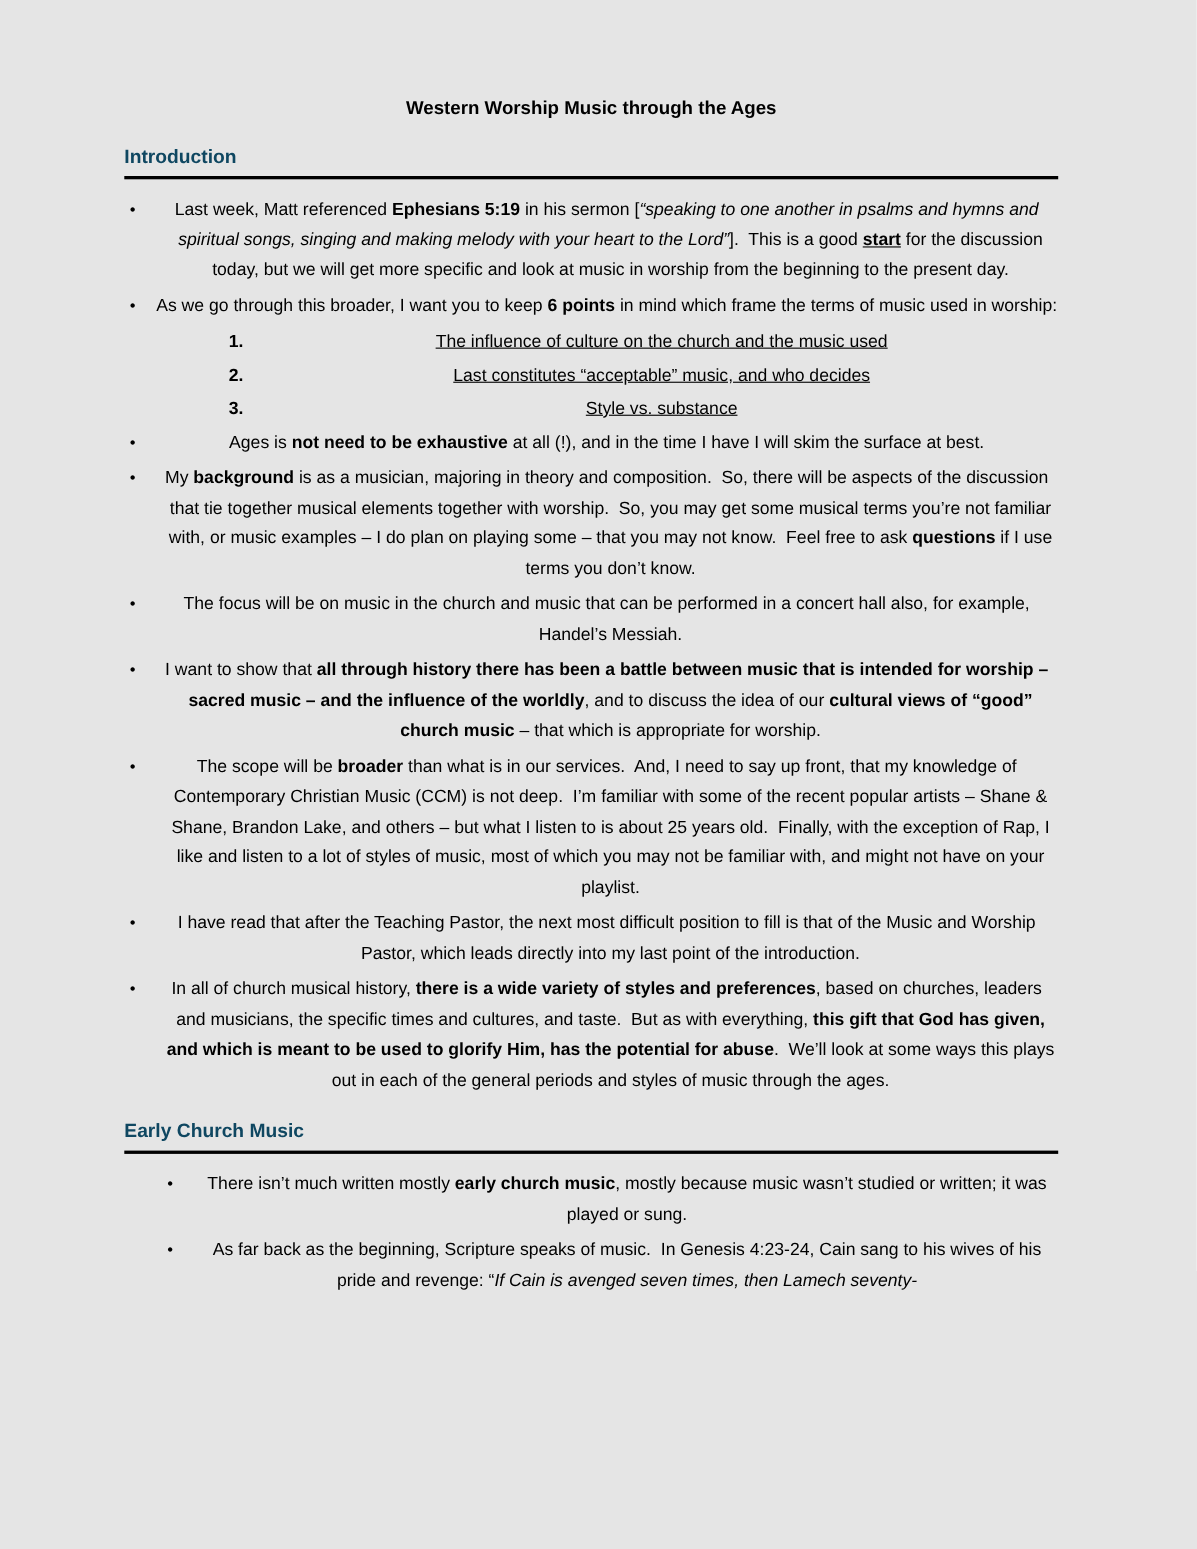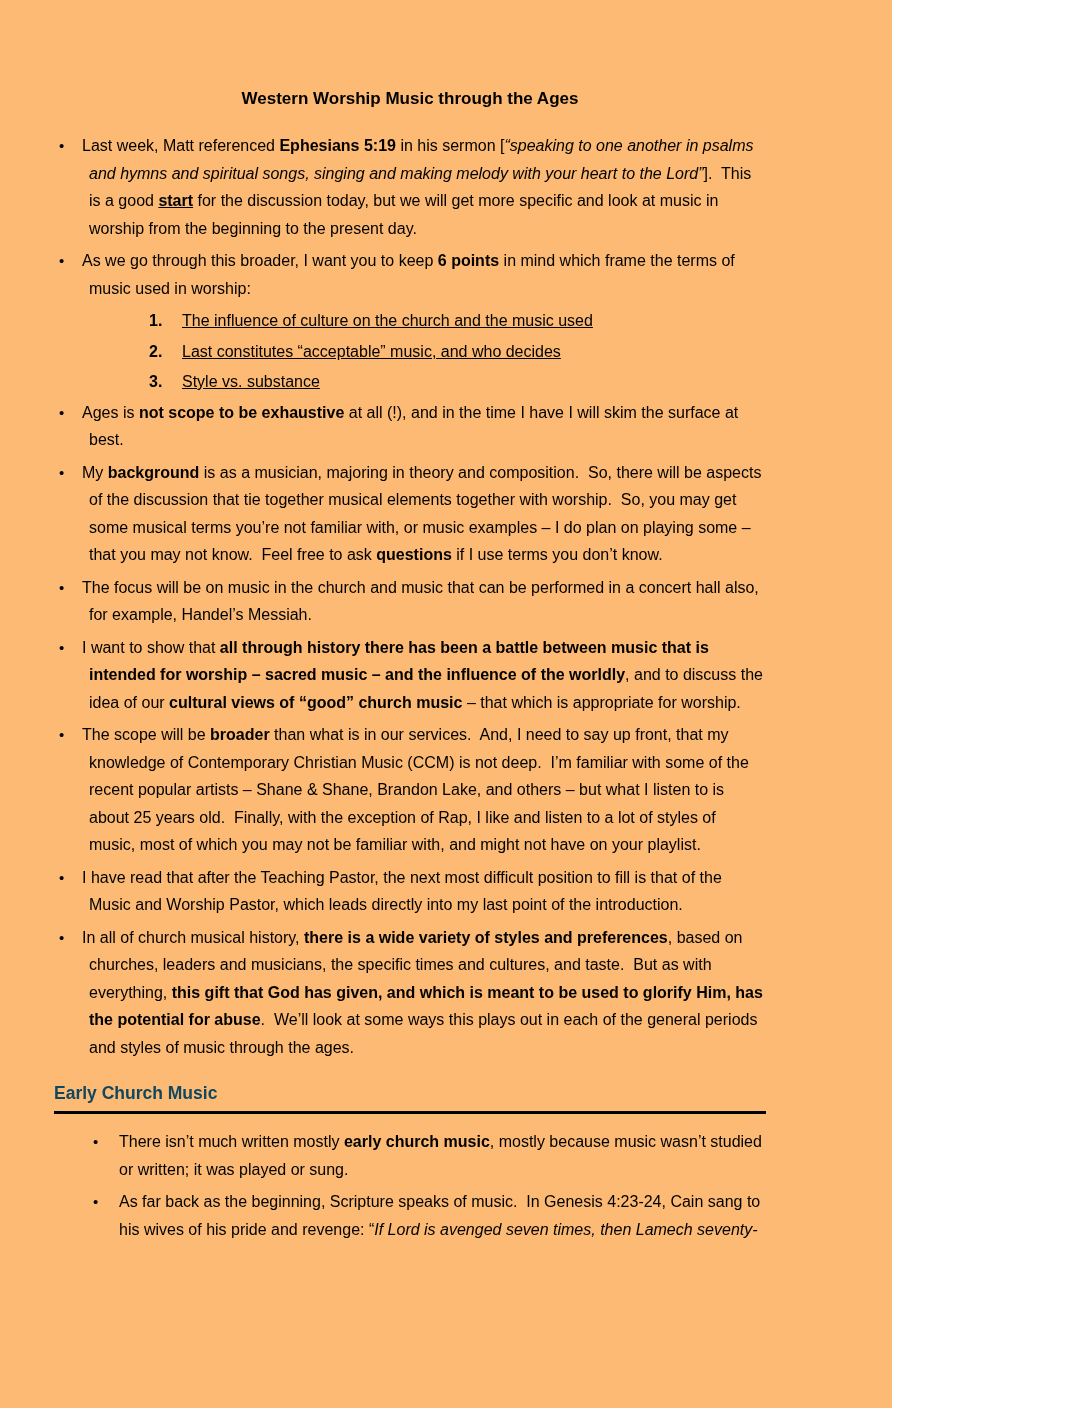--- a/index.html
+++ b/index.html
@@ -7,25 +7,25 @@
     width: 1088px;
     height: 1408px;
     background: #ffffff;
     color: #000000;
     font-family: "Liberation Sans", sans-serif;
     font-size: 16px;
     -webkit-font-smoothing: antialiased;
   }
   .page {
     box-sizing: border-box;
-    width: 892px;
+    width: 1088px;
     height: 1408px;
-    padding: 88px 126px 30px 54px;
+    padding: 88px 126px 30px 113px;
     overflow: hidden;
-    background: #fdba74;
+    background: #e5e5e5;
   }
   .doc-title {
     text-align: center;
     font-size: 17px;
     line-height: 22px;
     margin: 0 0 22px 0;
   }
   .section-heading {
     font-size: 17.5px;
     font-weight: bold;
@@ -45,21 +45,21 @@
   .para .marker {
     position: absolute;
     top: 0;
     line-height: 27.5px;
     font-size: 15px;
   }
   .indent-1 .marker { left: 5px; }
   .indent-1 .btext { padding-left: 35px; text-indent: -7px; }
   .indent-2 .marker { left: 39px; }
   .indent-2 .btext { padding-left: 65px; text-indent: 0; }
-  .btext, .ntext { white-space: pre-wrap; }
+  .btext, .ntext { white-space: pre-wrap; text-align: center; }
   .numitem {
     position: relative;
     line-height: 27.5px;
     margin: 0 0 3px 0;
   }
   .numitem .num {
     position: absolute;
     left: 95px;
     top: 0;
     font-weight: bold;
@@ -68,20 +68,21 @@
   .b { font-weight: bold; }
   .i { font-style: italic; }
   .u { text-decoration: underline; }
 </style>
 </head>
 <body>
 
 <div class="page">
   <div id="doc-body">
       <div class="doc-title"><span class="b">Western Worship Music through the Ages</span></div>
+      <div class="section-heading">Introduction</div>
       <div class="section-body">
         <div class="para indent-1">
           <span class="marker">•</span>
           <div class="btext"><span class="">Last week, Matt referenced </span><span class="b ">Ephesians 5:19</span><span class=""> in his sermon [</span><span class="i ">“speaking to one another in psalms and hymns and spiritual songs, singing and making melody with your heart to the Lord”</span><span class="">].  This is a good </span><span class="b u">start</span><span class=""> for the discussion today, but we will get more specific and look at music in worship from the beginning to the present day.</span></div>
         </div>
         <div class="para indent-1">
           <span class="marker">•</span>
           <div class="btext"><span class="">As we go through this broader, I want you to keep </span><span class="b ">6 points</span><span class=""> in mind which frame the terms of music used in worship:</span></div>
         </div>
         <div class="numitem">
@@ -91,21 +92,21 @@
         <div class="numitem">
           <span class="num">2.</span>
           <div class="ntext"><span class="">Last constitutes “acceptable” music, and who decides</span></div>
         </div>
         <div class="numitem">
           <span class="num">3.</span>
           <div class="ntext"><span class="">Style vs. substance</span></div>
         </div>
         <div class="para indent-1">
           <span class="marker">•</span>
-          <div class="btext"><span class="">Ages is </span><span class="b ">not scope to be exhaustive</span><span class=""> at all (!), and in the time I have I will skim the surface at best.</span></div>
+          <div class="btext"><span class="">Ages is </span><span class="b ">not need to be exhaustive</span><span class=""> at all (!), and in the time I have I will skim the surface at best.</span></div>
         </div>
         <div class="para indent-1">
           <span class="marker">•</span>
           <div class="btext"><span class="">My </span><span class="b ">background</span><span class=""> is as a musician, majoring in theory and composition.  So, there will be aspects of the discussion that tie together musical elements together with worship.  So, you may get some musical terms you’re not familiar with, or music examples – I do plan on playing some – that you may not know.  Feel free to ask </span><span class="b ">questions</span><span class=""> if I use terms you don’t know.</span></div>
         </div>
         <div class="para indent-1">
           <span class="marker">•</span>
           <div class="btext"><span class="">The focus will be on music in the church and music that can be performed in a concert hall also, for example, Handel’s Messiah.</span></div>
         </div>
         <div class="para indent-1">
@@ -126,17 +127,17 @@
         </div>
       </div>
       <div class="section-heading">Early Church Music</div>
       <div class="section-body">
         <div class="para indent-2">
           <span class="marker">•</span>
           <div class="btext"><span class="">There isn’t much written mostly </span><span class="b ">early church music</span><span class="">, mostly because music wasn’t studied or written; it was played or sung.</span></div>
         </div>
         <div class="para indent-2">
           <span class="marker">•</span>
-          <div class="btext"><span class="">As far back as the beginning, Scripture speaks of music.  In Genesis 4:23-24, Cain sang to his wives of his pride and revenge: “</span><span class="i ">If Lord is avenged seven times, then Lamech seventy-</span></div>
+          <div class="btext"><span class="">As far back as the beginning, Scripture speaks of music.  In Genesis 4:23-24, Cain sang to his wives of his pride and revenge: “</span><span class="i ">If Cain is avenged seven times, then Lamech seventy-</span></div>
         </div>
       </div>
     </div>
 </div>
 
 </body></html>

